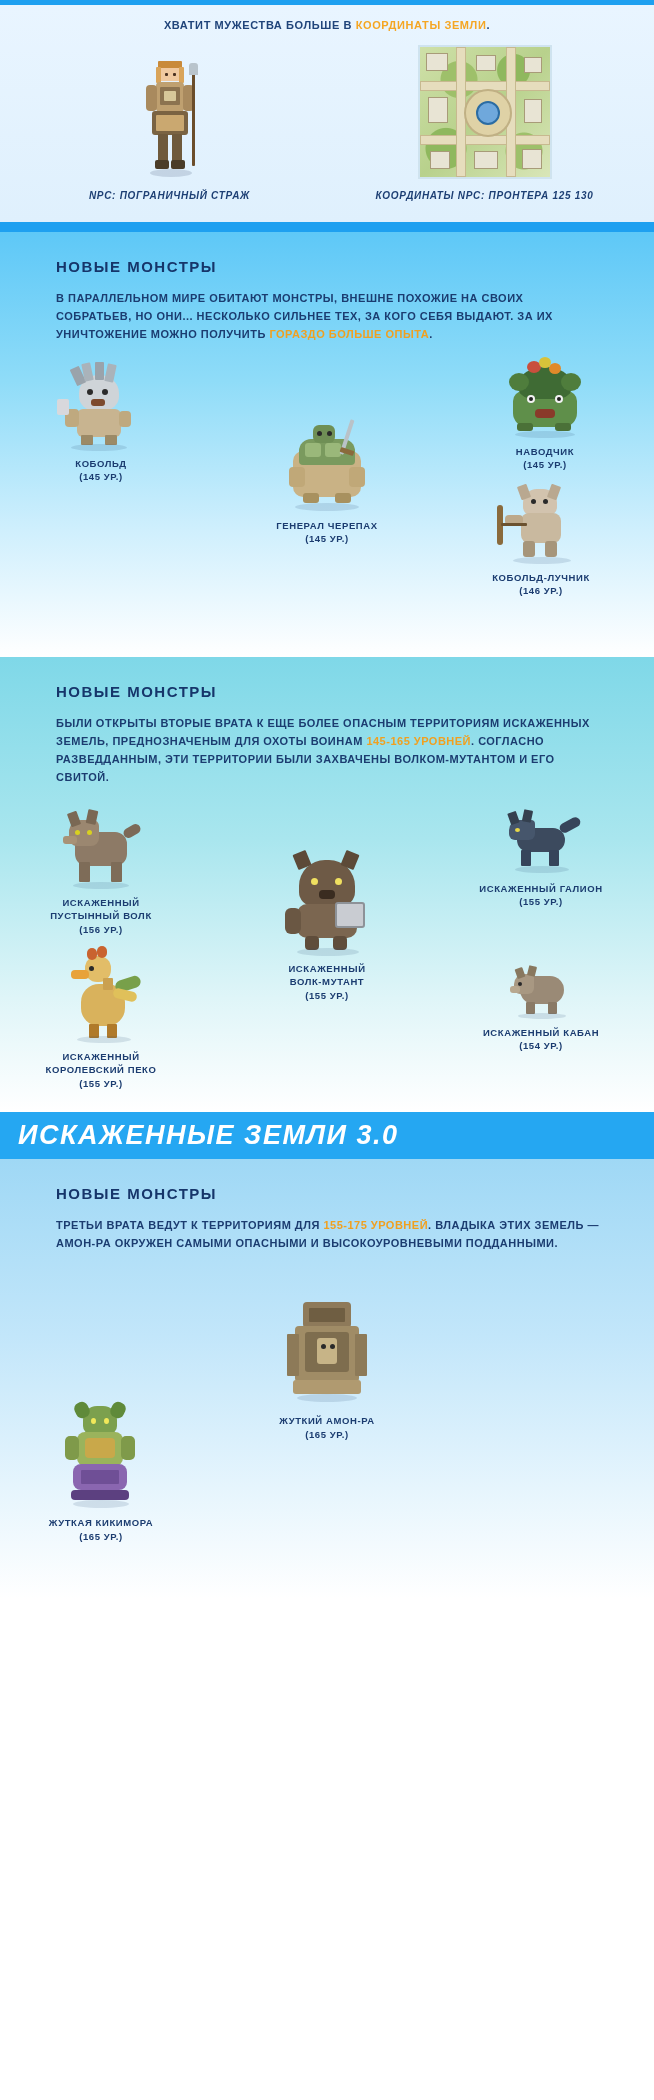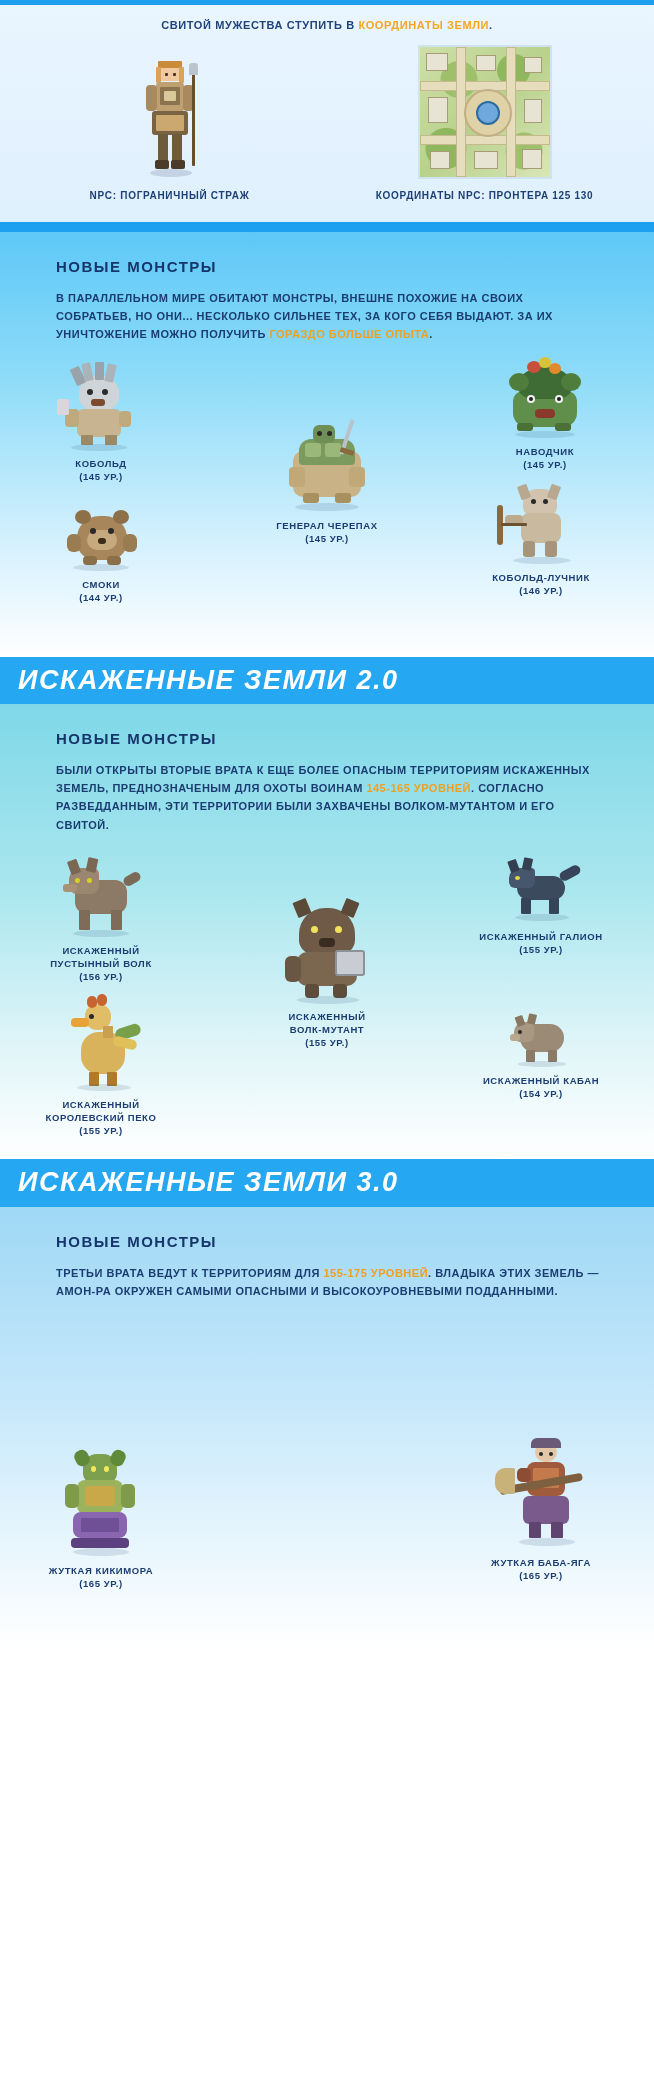--- a/index.html
+++ b/index.html
@@ -38,20 +38,21 @@
     margin: 4px 0 14px 0;
   }
   .hl-orange { color: #f5a623; }
   .hl-orange-b { color: #f0a020; font-weight: bold; }
 
   .npc-row {
     display: flex;
     justify-content: center;
     align-items: flex-end;
     gap: 28px;
+    font-style: italic;
   }
   .npc-col {
     display: flex;
     flex-direction: column;
     align-items: center;
     width: 48%;
   }
   .npc-caption {
     font-size: 10px;
     font-weight: bold;
@@ -188,21 +189,21 @@
   
   .npc-fig { width: 64px; height: 118px; position: relative; }
 </style>
 </head>
 <body>
 
 <div class="page">
 
   <div class="section band-top">
     <div class="intro-line">
-      <span>СВИТОЙ МУЖЕСТВА СТУПИТЬ В </span><span class="hl-orange">КООРДИНАТЫ ЗЕМЛИ</span><span>.</span>
+      <span>ХВАТИТ МУЖЕСТВА БОЛЬШЕ В </span><span class="hl-orange">КООРДИНАТЫ ЗЕМЛИ</span><span>.</span>
     </div>
 
     <div class="npc-row">
       <div class="npc-col">
         <div class="npc-fig sprite">
 
           <i style="left:22px;top:4px;width:20px;height:16px;background:#f0c9a0;"></i>
           <i style="left:20px;top:0px;width:24px;height:7px;background:#c98a3a;"></i>
           <i style="left:18px;top:6px;width:5px;height:16px;background:#d9a45a;"></i>
           <i style="left:41px;top:6px;width:5px;height:16px;background:#d9a45a;"></i>
@@ -322,38 +323,20 @@
           <i style="left:60px;top:42px;width:4px;height:4px;background:#222;border-radius:50%;"></i>
           <i style="left:38px;top:54px;width:20px;height:9px;background:#8a3a2a;border-radius:4px;"></i>
           <i style="left:20px;top:68px;width:16px;height:8px;background:#4b7138;border-radius:3px;"></i>
           <i style="left:58px;top:68px;width:16px;height:8px;background:#4b7138;border-radius:3px;"></i>
           <i style="left:18px;top:76px;width:60px;height:7px;background:rgba(50,80,120,.15);border-radius:50%;"></i>
         </div>
         <div class="label"><span>НАВОДЧИК</span>
 <span>(145 УР.)</span></div>
       </div>
 
-      <div class="mon" style="left:0px;top:145px;">
-        <div class="sprite" style="width:88px;height:72px;">
-          <i style="left:20px;top:16px;width:50px;height:44px;background:#a8865c;border-radius:22px 22px 18px 18px;"></i>
-          <i style="left:18px;top:10px;width:16px;height:14px;background:#8d6f48;border-radius:50%;"></i>
-          <i style="left:56px;top:10px;width:16px;height:14px;background:#8d6f48;border-radius:50%;"></i>
-          <i style="left:30px;top:30px;width:30px;height:20px;background:#c6a97c;border-radius:12px;"></i>
-          <i style="left:33px;top:28px;width:6px;height:6px;background:#2a2a2a;border-radius:50%;"></i>
-          <i style="left:51px;top:28px;width:6px;height:6px;background:#2a2a2a;border-radius:50%;"></i>
-          <i style="left:41px;top:38px;width:8px;height:6px;background:#3a2a1a;border-radius:3px;"></i>
-          <i style="left:10px;top:34px;width:14px;height:18px;background:#9a7c52;border-radius:6px;"></i>
-          <i style="left:66px;top:34px;width:14px;height:18px;background:#9a7c52;border-radius:6px;"></i>
-          <i style="left:26px;top:56px;width:14px;height:9px;background:#8b6f48;border-radius:4px;"></i>
-          <i style="left:50px;top:56px;width:14px;height:9px;background:#8b6f48;border-radius:4px;"></i>
-          <i style="left:16px;top:64px;width:56px;height:7px;background:rgba(50,80,120,.15);border-radius:50%;"></i>
-        </div>
-        <div class="label"><span>СМОКИ</span>
-<span>(144 УР.)</span></div>
-      </div>
 
       <div class="mon" style="left:440px;top:130px;">
         <div class="sprite" style="width:96px;height:80px;">
           <i style="left:30px;top:4px;width:34px;height:26px;background:#d2c3ae;border-radius:14px 14px 8px 8px;"></i>
           <i style="left:26px;top:0px;width:10px;height:14px;background:#b9a890;transform:rotate(-20deg);"></i>
           <i style="left:56px;top:0px;width:10px;height:14px;background:#b9a890;transform:rotate(20deg);"></i>
           <i style="left:38px;top:14px;width:5px;height:5px;background:#2a2a2a;border-radius:50%;"></i>
           <i style="left:50px;top:14px;width:5px;height:5px;background:#2a2a2a;border-radius:50%;"></i>
           <i style="left:28px;top:28px;width:40px;height:30px;background:#c9b99f;border-radius:8px;"></i>
           <i style="left:12px;top:30px;width:18px;height:10px;background:#bda98b;border-radius:4px;"></i>
@@ -362,21 +345,20 @@
           <i style="left:30px;top:56px;width:12px;height:16px;background:#a6957a;border-radius:3px;"></i>
           <i style="left:52px;top:56px;width:12px;height:16px;background:#a6957a;border-radius:3px;"></i>
           <i style="left:20px;top:72px;width:58px;height:7px;background:rgba(50,80,120,.15);border-radius:50%;"></i>
         </div>
         <div class="label"><span>КОБОЛЬД-ЛУЧНИК</span>
 <span>(146 УР.)</span></div>
       </div>
     </div>
   </div>
 
-  <div class="banner">ИСКАЖЕННЫЕ ЗЕМЛИ 2.0</div>
 
   <div class="section mon-section teal" style="height:455px;">
     <div class="mon-title">НОВЫЕ МОНСТРЫ</div>
     <div class="mon-desc">
       <span>БЫЛИ ОТКРЫТЫ ВТОРЫЕ ВРАТА К ЕЩЕ БОЛЕЕ ОПАСНЫМ ТЕРРИТОРИЯМ ИСКАЖЕННЫХ ЗЕМЕЛЬ, ПРЕДНОЗНАЧЕНЫМ ДЛЯ ОХОТЫ ВОИНАМ </span><span class="hl-orange-b">145-165 УРОВНЕЙ</span><span>. СОГЛАСНО РАЗВЕДДАННЫМ, ЭТИ ТЕРРИТОРИИ БЫЛИ ЗАХВАЧЕНЫ ВОЛКОМ-МУТАНТОМ И ЕГО СВИТОЙ.</span>
     </div>
 
     <div class="mon-grid" style="height:290px;">
 
       <div class="mon" style="left:0px;top:10px;">
@@ -476,20 +458,37 @@
 
   <div class="section mon-section sky" style="height:440px;">
     <div class="mon-title">НОВЫЕ МОНСТРЫ</div>
     <div class="mon-desc">
       <span>ТРЕТЬИ ВРАТА ВЕДУТ К ТЕРРИТОРИЯМ ДЛЯ </span><span class="hl-orange-b">155-175 УРОВНЕЙ</span><span>. ВЛАДЫКА ЭТИХ ЗЕМЕЛЬ — АМОН-РА ОКРУЖЕН САМЫМИ ОПАСНЫМИ И ВЫСОКОУРОВНЕВЫМИ ПОДДАННЫМИ.</span>
     </div>
 
     <div class="mon-grid" style="height:300px;">
 
 
+      <div class="mon" style="left:226px;top:36px;">
+        <div class="sprite" style="width:96px;height:108px;">
+          <i style="left:24px;top:2px;width:48px;height:26px;background:#8e7a5a;border-radius:4px;"></i>
+          <i style="left:30px;top:8px;width:36px;height:14px;background:#6f5e42;"></i>
+          <i style="left:16px;top:26px;width:64px;height:56px;background:#a08c66;border-radius:4px;"></i>
+          <i style="left:26px;top:32px;width:44px;height:40px;background:#7e6d4e;border-radius:3px;"></i>
+          <i style="left:38px;top:38px;width:20px;height:26px;background:#c7b487;border-radius:3px;"></i>
+          <i style="left:42px;top:44px;width:5px;height:5px;background:#2a2a2a;border-radius:50%;"></i>
+          <i style="left:51px;top:44px;width:5px;height:5px;background:#2a2a2a;border-radius:50%;"></i>
+          <i style="left:8px;top:34px;width:12px;height:42px;background:#8d7a58;"></i>
+          <i style="left:76px;top:34px;width:12px;height:42px;background:#8d7a58;"></i>
+          <i style="left:14px;top:80px;width:68px;height:14px;background:#b09a70;border-radius:3px;"></i>
+          <i style="left:18px;top:94px;width:60px;height:8px;background:rgba(50,80,120,.15);border-radius:50%;"></i>
+        </div>
+        <div class="label"><span>ЖУТКИЙ АМОН-РА</span>
+<span>(165 УР.)</span></div>
+      </div>
 
 
       <div class="mon" style="left:0px;top:138px;">
         <div class="sprite" style="width:96px;height:108px;">
           <i style="left:30px;top:4px;width:34px;height:28px;background:#7ca04e;border-radius:14px 14px 8px 8px;"></i>
           <i style="left:22px;top:0px;width:14px;height:16px;background:#5f8a3a;border-radius:6px;transform:rotate(-25deg);"></i>
           <i style="left:58px;top:0px;width:14px;height:16px;background:#5f8a3a;border-radius:6px;transform:rotate(25deg);"></i>
           <i style="left:38px;top:16px;width:5px;height:6px;background:#f2e85a;border-radius:50%;"></i>
           <i style="left:51px;top:16px;width:5px;height:6px;background:#f2e85a;border-radius:50%;"></i>
           <i style="left:24px;top:30px;width:46px;height:34px;background:#9ab35c;border-radius:8px;"></i>
@@ -498,35 +497,16 @@
           <i style="left:68px;top:34px;width:14px;height:24px;background:#7f9a4a;border-radius:5px;"></i>
           <i style="left:20px;top:62px;width:54px;height:26px;background:#8a66b0;border-radius:8px;"></i>
           <i style="left:28px;top:68px;width:38px;height:14px;background:#6f4f96;"></i>
           <i style="left:18px;top:88px;width:58px;height:10px;background:#5c4080;border-radius:4px;"></i>
           <i style="left:20px;top:98px;width:56px;height:8px;background:rgba(50,80,120,.15);border-radius:50%;"></i>
         </div>
         <div class="label"><span>ЖУТКАЯ КИКИМОРА</span>
 <span>(165 УР.)</span></div>
       </div>
 
-      <div class="mon" style="left:440px;top:128px;">
-        <div class="sprite" style="width:96px;height:110px;">
-          <i style="left:42px;top:2px;width:22px;height:20px;background:#e3c7a6;border-radius:10px;"></i>
-          <i style="left:38px;top:-2px;width:30px;height:10px;background:#6a5a78;border-radius:6px 6px 0 0;"></i>
-          <i style="left:46px;top:12px;width:4px;height:4px;background:#2a2a2a;border-radius:50%;"></i>
-          <i style="left:56px;top:12px;width:4px;height:4px;background:#2a2a2a;border-radius:50%;"></i>
-          <i style="left:34px;top:22px;width:38px;height:34px;background:#a05a3c;border-radius:8px;"></i>
-          <i style="left:40px;top:28px;width:26px;height:20px;background:#c47a4a;"></i>
-          <i style="left:24px;top:28px;width:14px;height:14px;background:#8d4d34;border-radius:5px;"></i>
-          <i style="left:6px;top:40px;width:84px;height:8px;background:#7d6040;border-radius:4px;transform:rotate(-10deg);"></i>
-          <i style="left:2px;top:28px;width:20px;height:26px;background:#c8b27a;border-radius:10px 2px 2px 10px;"></i>
-          <i style="left:30px;top:56px;width:46px;height:28px;background:#7a5a8c;border-radius:6px;"></i>
-          <i style="left:36px;top:82px;width:12px;height:16px;background:#5f4470;"></i>
-          <i style="left:58px;top:82px;width:12px;height:16px;background:#5f4470;"></i>
-          <i style="left:26px;top:98px;width:56px;height:8px;background:rgba(50,80,120,.15);border-radius:50%;"></i>
-        </div>
-        <div class="label"><span>ЖУТКАЯ БАБА-ЯГА</span>
-<span>(165 УР.)</span></div>
-      </div>
     </div>
   </div>
 
 </div>
 
 </body></html>

